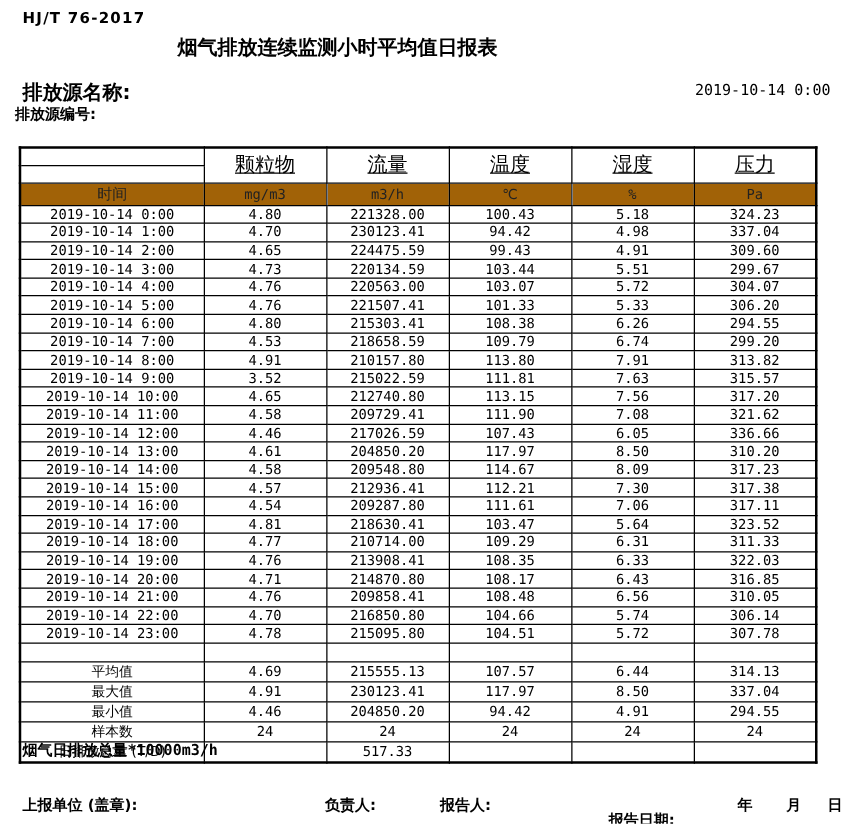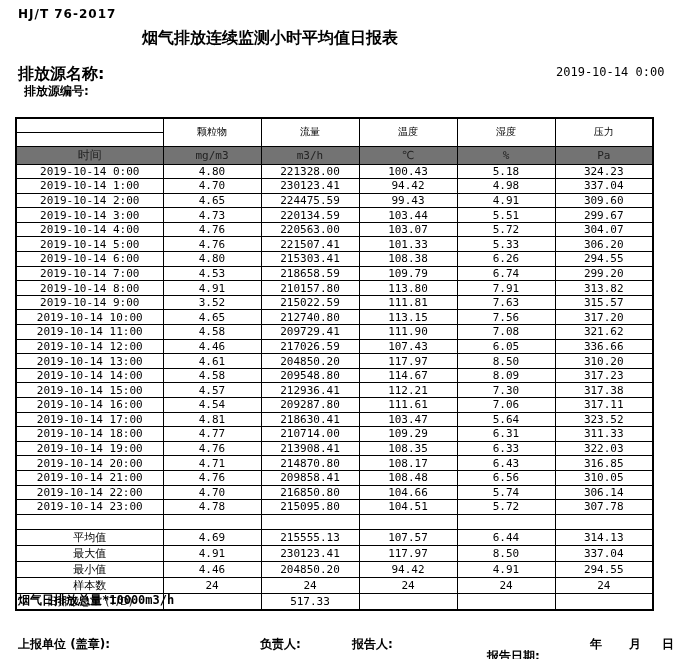--- a/index.html
+++ b/index.html
@@ -7,21 +7,21 @@
     width: 677px; height: 659px;
     font-family: "DejaVu Sans", sans-serif;
     color: #000;
     position: relative;
     overflow: hidden;
   }
   .abs { position: absolute; }
   #std-no { left: 18px; top: 7px; font-size: 12px; font-weight: bold; letter-spacing: 1px; }
   #title { left: 0; top: 28px; width: 540px; text-align: center; font-size: 16px; font-weight: bold; }
   #source-name { left: 18px; top: 64px; font-size: 16px; font-weight: bold; }
-  #source-code { left: 24px; top: 83px; font-size: 12px; font-weight: bold; }
+  #source-code { left: 12px; top: 83px; font-size: 12px; font-weight: bold; }
   #report-datetime { left: 556px; top: 65px; font-size: 12px; font-family: "DejaVu Sans Mono", "DejaVu Sans", sans-serif; }
 
   #report-table {
     position: absolute; left: 15px; top: 117px;
     border-collapse: collapse; table-layout: fixed;
     width: 639px;
     border: 2px solid #000;
     font-size: 11px;
   }
   #report-table td, #report-table th {
@@ -29,26 +29,26 @@
     padding: 0 2px;
     text-align: center;
     overflow: hidden;
     white-space: nowrap;
     font-weight: normal;
     font-family: "DejaVu Sans Mono", "DejaVu Sans", sans-serif;
   }
   #report-table .cjk { font-family: "DejaVu Sans", sans-serif; }
   tr.hdr-sub { height: 14px; }
   tr.unit-row { height: 15px; }
-  tr.unit-row td { background: #737373; color: #222; }
+  tr.unit-row td { background: #a16207; color: #222; }
   tr.data-row { height: 14.6px; }
   tr.spacer-row { height: 15px; }
   tr.summary-row { height: 15.6px; }
   tr.summary-first td { border-top: 2px solid #000; }
-  th.pollutant { font-size: 10px; font-family: "DejaVu Sans", sans-serif; }
+  th.pollutant { font-size: 16px; font-family: "DejaVu Sans", sans-serif; text-decoration: underline; }
   td.time-hdr { font-size: 12px; }
 
   #footer-note { left: 18px; top: 592px; font-size: 12px; font-weight: bold; font-family: "DejaVu Sans Mono", "DejaVu Sans", sans-serif; }
   .footer-lbl { top: 636px; font-size: 12px; font-weight: bold; }
   #f-unit { left: 18px; }
   #f-resp { left: 220px; margin-left: 40px; }
   #f-reporter { left: 352px; }
   #f-date { left: 487px; margin-top: 12px; }
   #f-year { left: 590px; }
   #f-month { left: 629px; }

